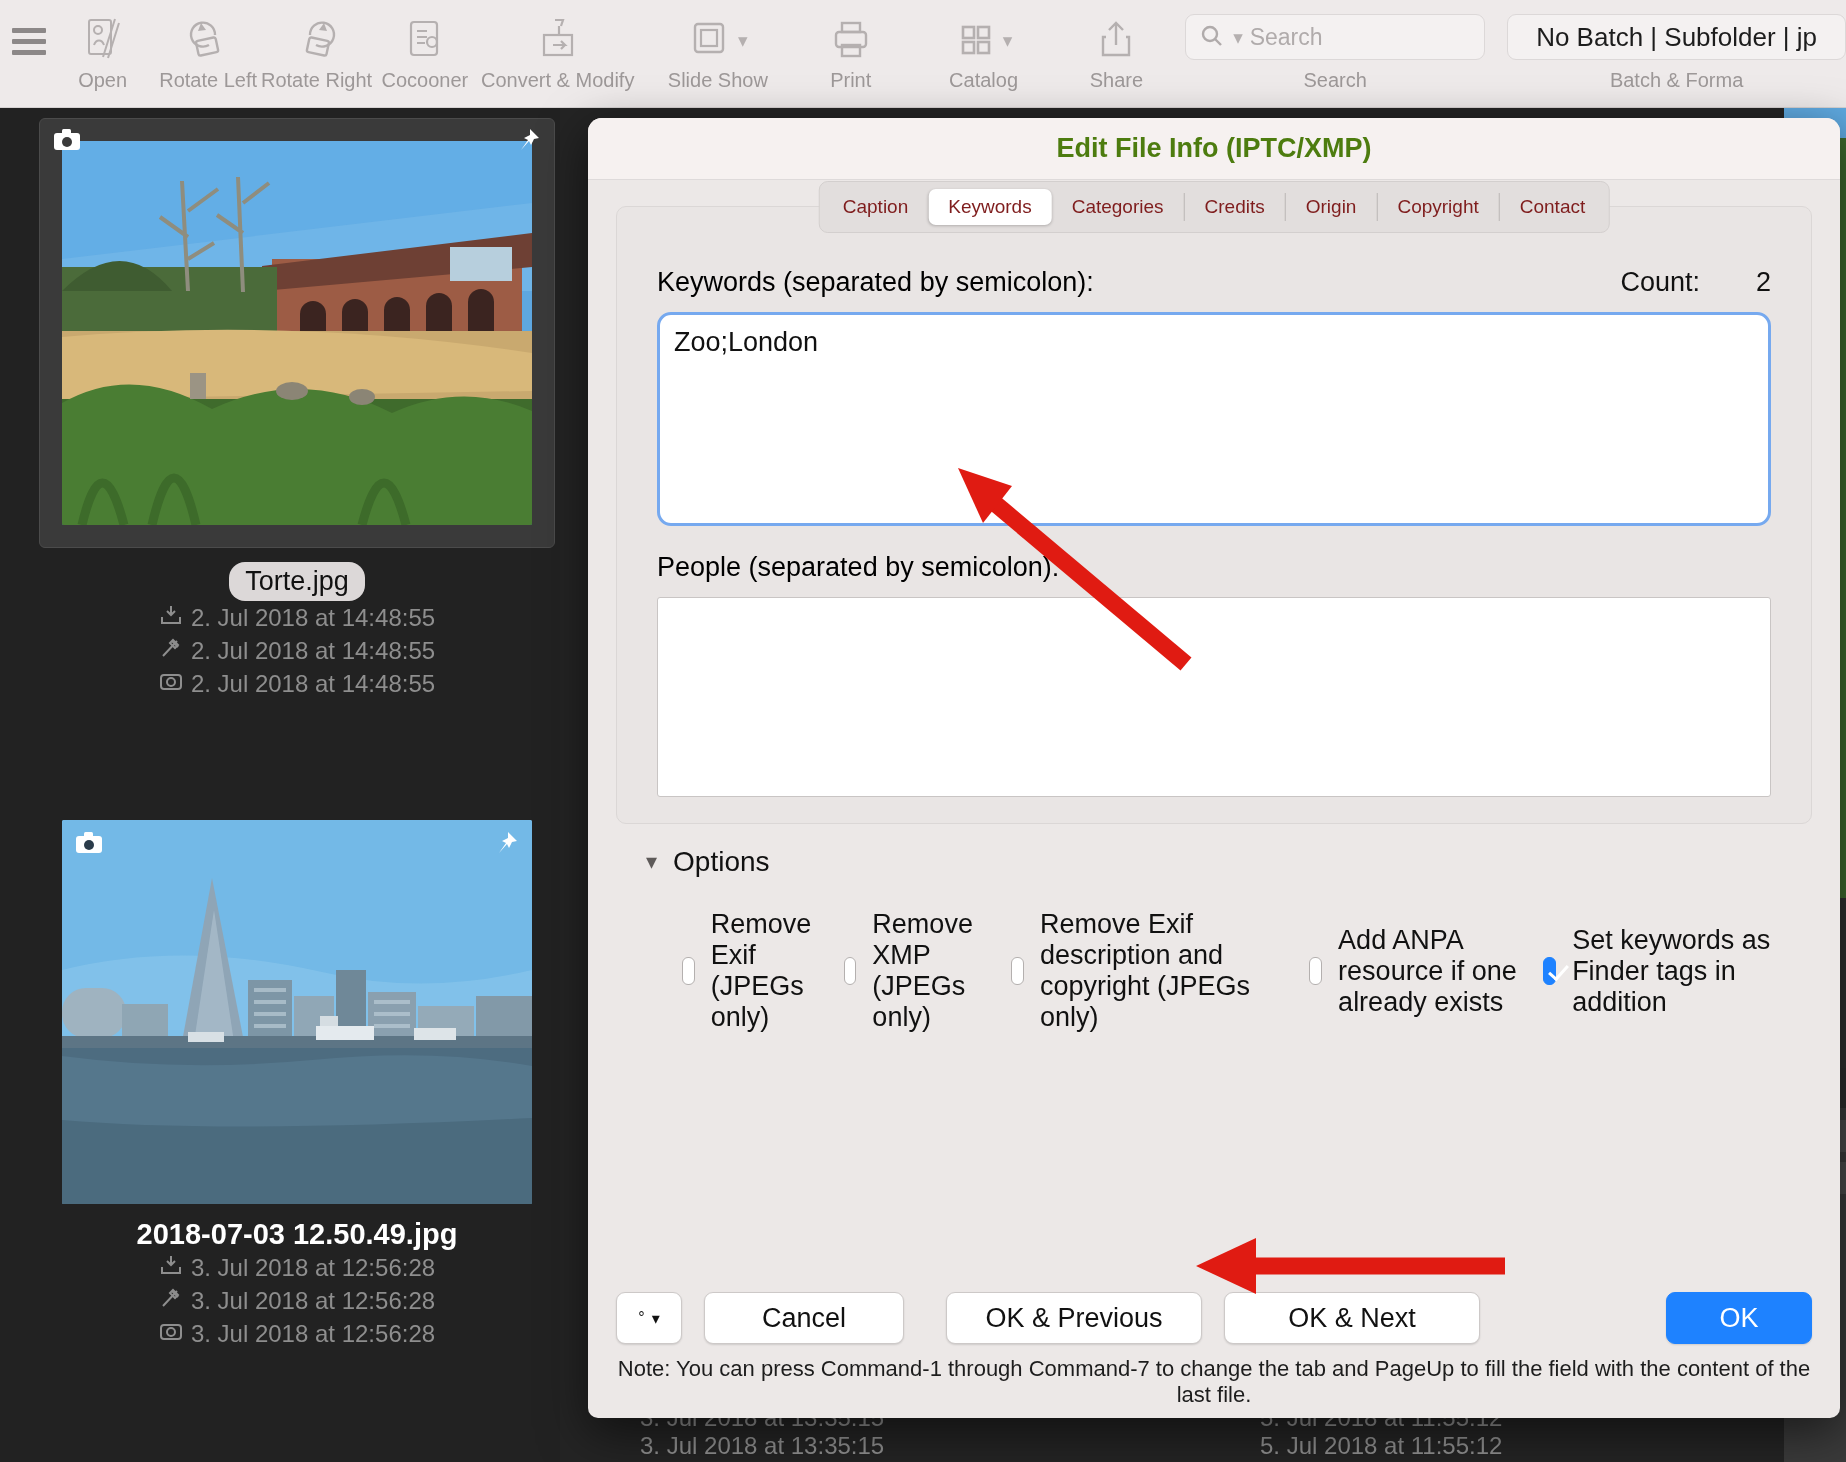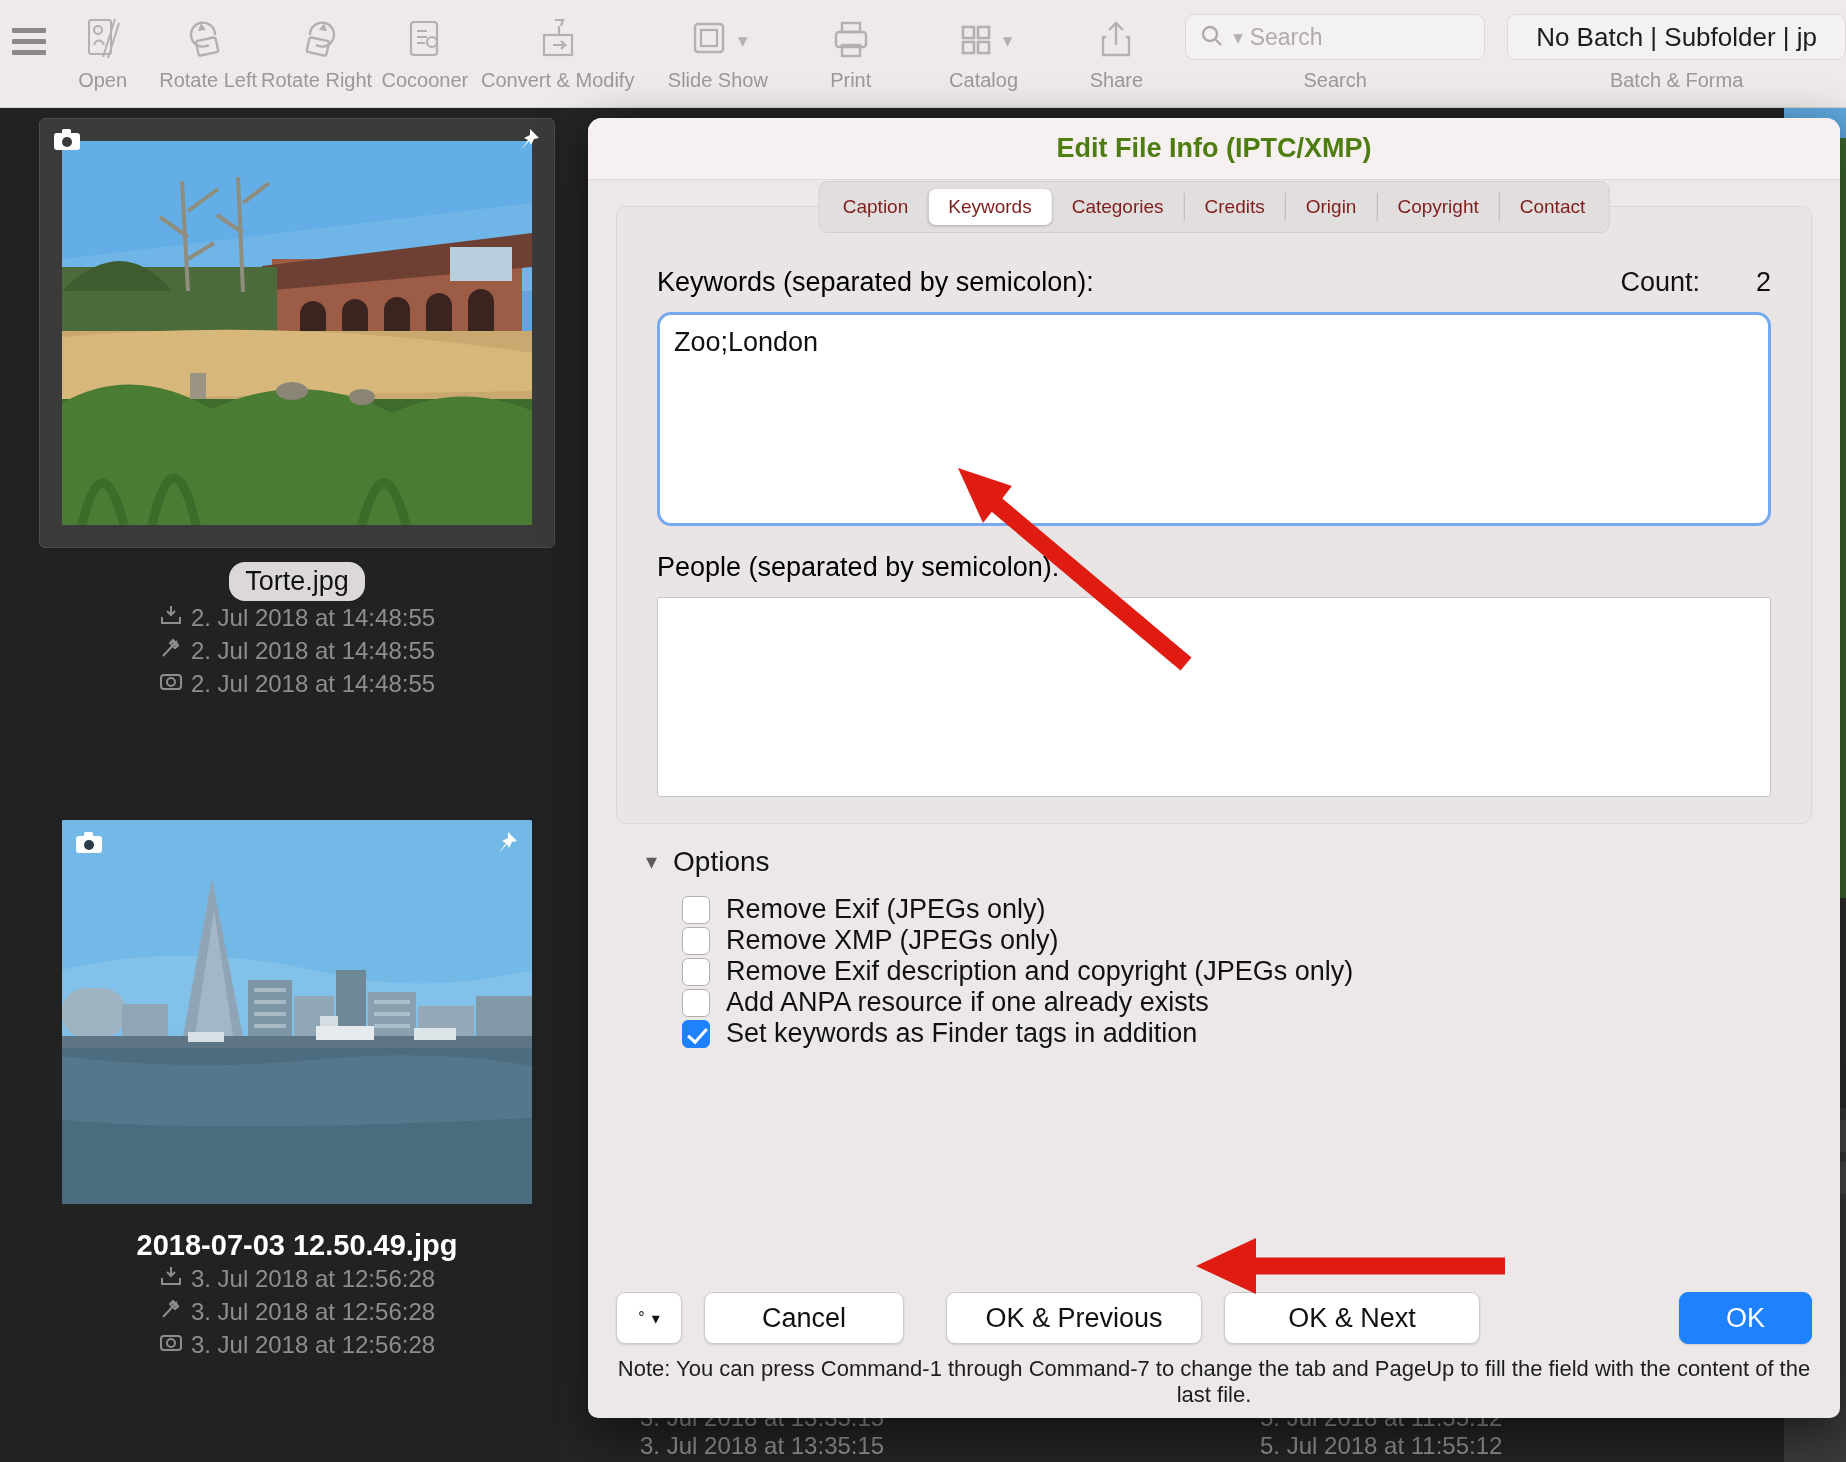--- a/index.html
+++ b/index.html
@@ -60,21 +60,21 @@
   .badge-cam, .badge-pin {
     position: absolute; top: 6px; width: 34px; height: 30px; z-index: 4;
     display: flex; align-items: center; justify-content: center;
   }
   .badge-cam { left: 10px; } .badge-pin { right: 10px; }
 
   .fname-pill {
     display: inline-block; background: #dcd8d8; color: #111; border-radius: 16px;
     padding: 4px 16px; font-size: 27px; margin-top: 14px;
   }
-  .fname-plain { color: #fff; font-size: 29px; font-weight: bold; margin-top: 25px; }
+  .fname-plain { color: #fff; font-size: 29px; font-weight: bold; margin-top: 14px; }
   .meta-row { color: #8e8e8e; font-size: 24px; line-height: 1.38;
     display: flex; align-items: center; gap: 8px; justify-content: center; }
   .center { text-align: center; display: flex; flex-direction: column; align-items: center; }
 
   
   .edge-photo { position: absolute; right: 0; top: 0; width: 62px; height: 100%; }
   .edge-tag { position: absolute; right: 0; background: #4a4a4a; color: #e7e7e7;
     font-size: 24px; padding: 2px 6px; }
 
   .bottom-meta { position: absolute; left: 0; bottom: 0; width: 1846px; height: 54px;
@@ -122,41 +122,41 @@
   .textarea-plain {
     margin-top: 14px; height: 200px; background: #fff;
     border: 1px solid #c9c5c4; border-radius: 3px; padding: 12px 14px;
     font-size: 27px; color: #111;
   }
 
   .options-wrap { padding: 22px 40px 0 30px; }
   .options-head { display: flex; align-items: center; gap: 16px; }
   .opt-caret { color: #5e5a59; font-size: 22px; }
   .options-title { font-size: 28px; color: #111; }
-  .opt-list { margin-top: 16px; padding-left: 36px; display: flex; flex-direction: column; }
+  .opt-list { margin-top: 31px; padding-left: 36px; display: flex; flex-direction: row; }
   .opt-row { display: flex; align-items: center; gap: 16px; }
   .cbx { width: 28px; height: 28px; border: 1px solid #b4b0af; background: #fff; border-radius: 6px; }
   .cbx.on { background: #1e82ff; border-color: #1e82ff; position: relative; }
   .cbx.on:after {
     content: ""; position: absolute; left: 9px; top: 3px; width: 8px; height: 16px;
     border: solid #fff; border-width: 0 3px 3px 0; transform: rotate(42deg);
   }
   .opt-label { font-size: 27px; color: #111; }
 
   .dlg-footer { padding: 16px 28px 10px 28px; }
   .btn-row { display: flex; align-items: center; gap: 22px; }
   .btn {
     background: #fff; border: 1px solid #cdc9c8; border-radius: 9px;
     font-size: 27px; color: #111; height: 52px; display: flex;
     align-items: center; justify-content: center; box-shadow: 0 1px 2px rgba(0,0,0,.13);
   }
   .btn.stepper { width: 66px; gap: 7px; font-size: 16px; }
   .btn.cancel { width: 200px; } .btn.prev { width: 256px; margin-left: 20px; }
   .btn.next { width: 256px; }
-  .btn.ok { width: 133px; background: #1e82ff; border-color: #1e82ff; color: #fff; margin-left: auto; }
+  .btn.ok { width: 146px; background: #1e82ff; border-color: #1e82ff; color: #fff; margin-left: auto; }
   .note { margin-top: 12px; font-size: 22px; color: #1d1d1d; text-align: center; }
 
   
   .anno { position: absolute; left: 0; top: 0; width: 1846px; height: 1462px;
     pointer-events: none; z-index: 50; }
 </style>
 </head>
 <body>
 
 <div id="app">

